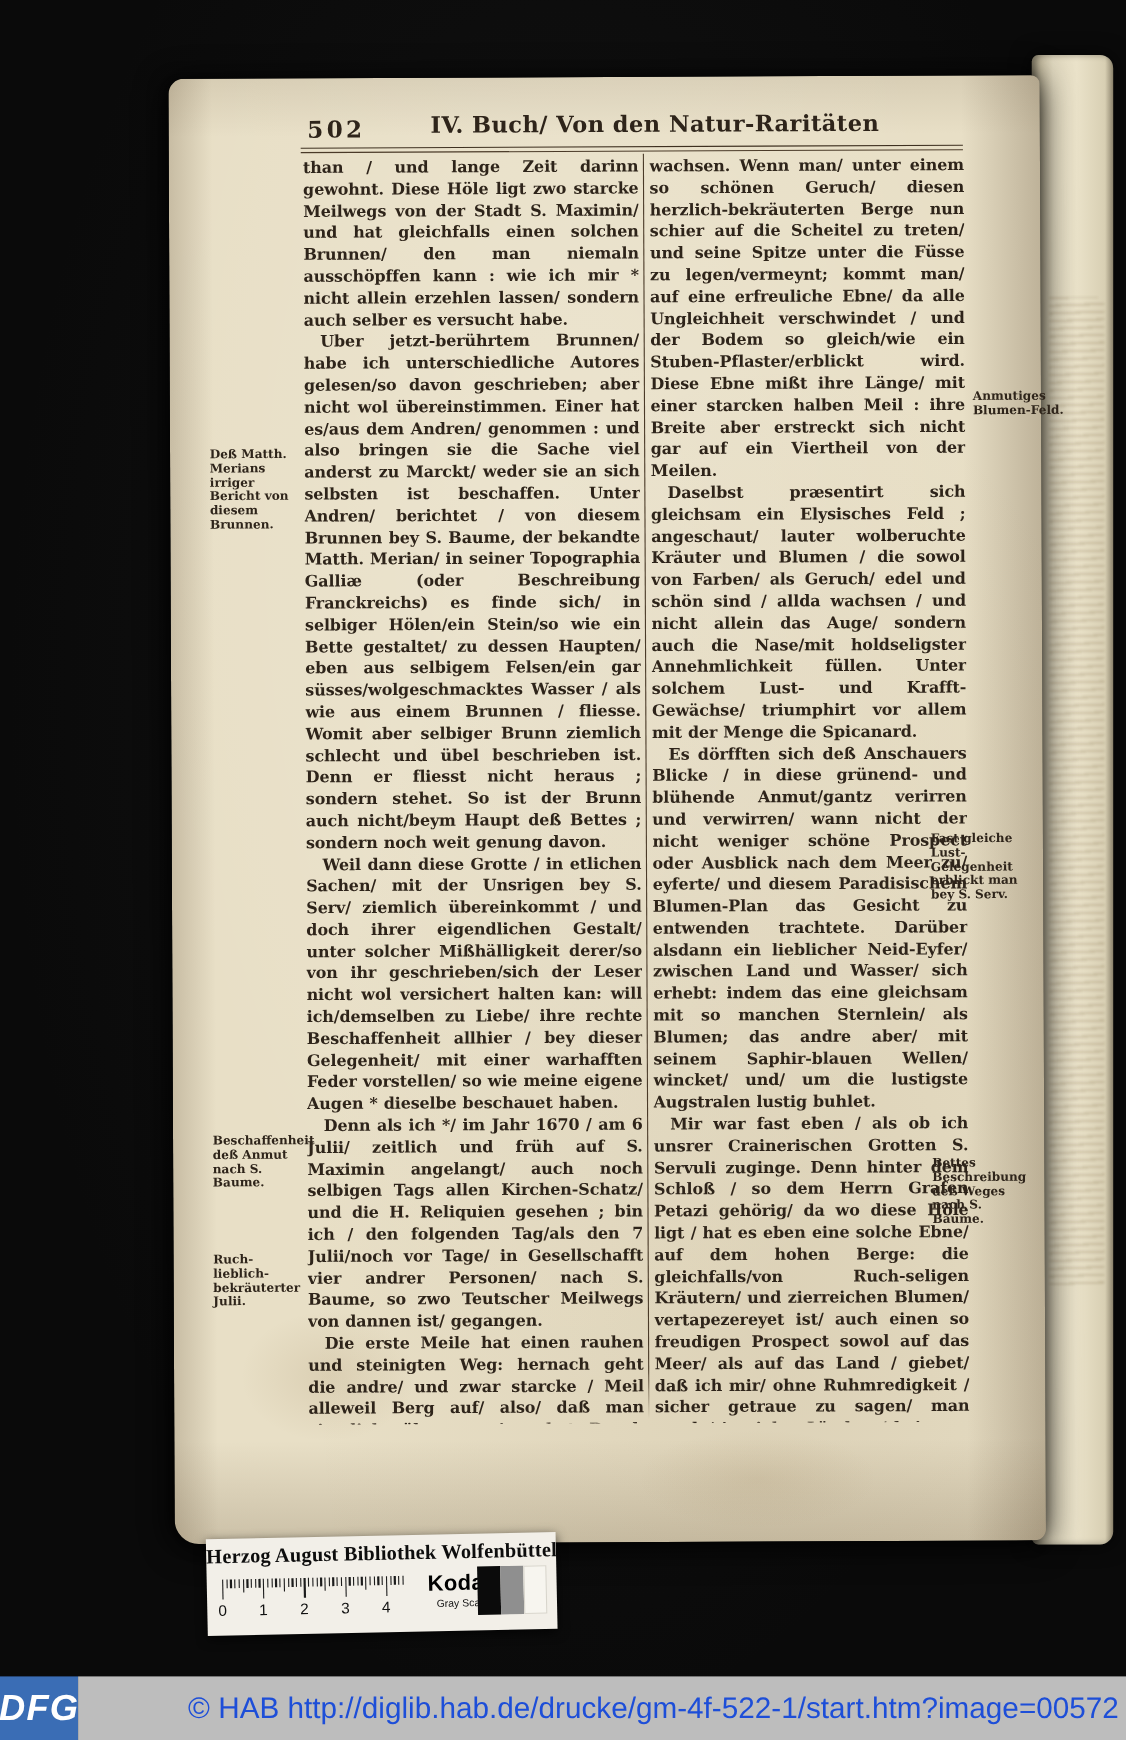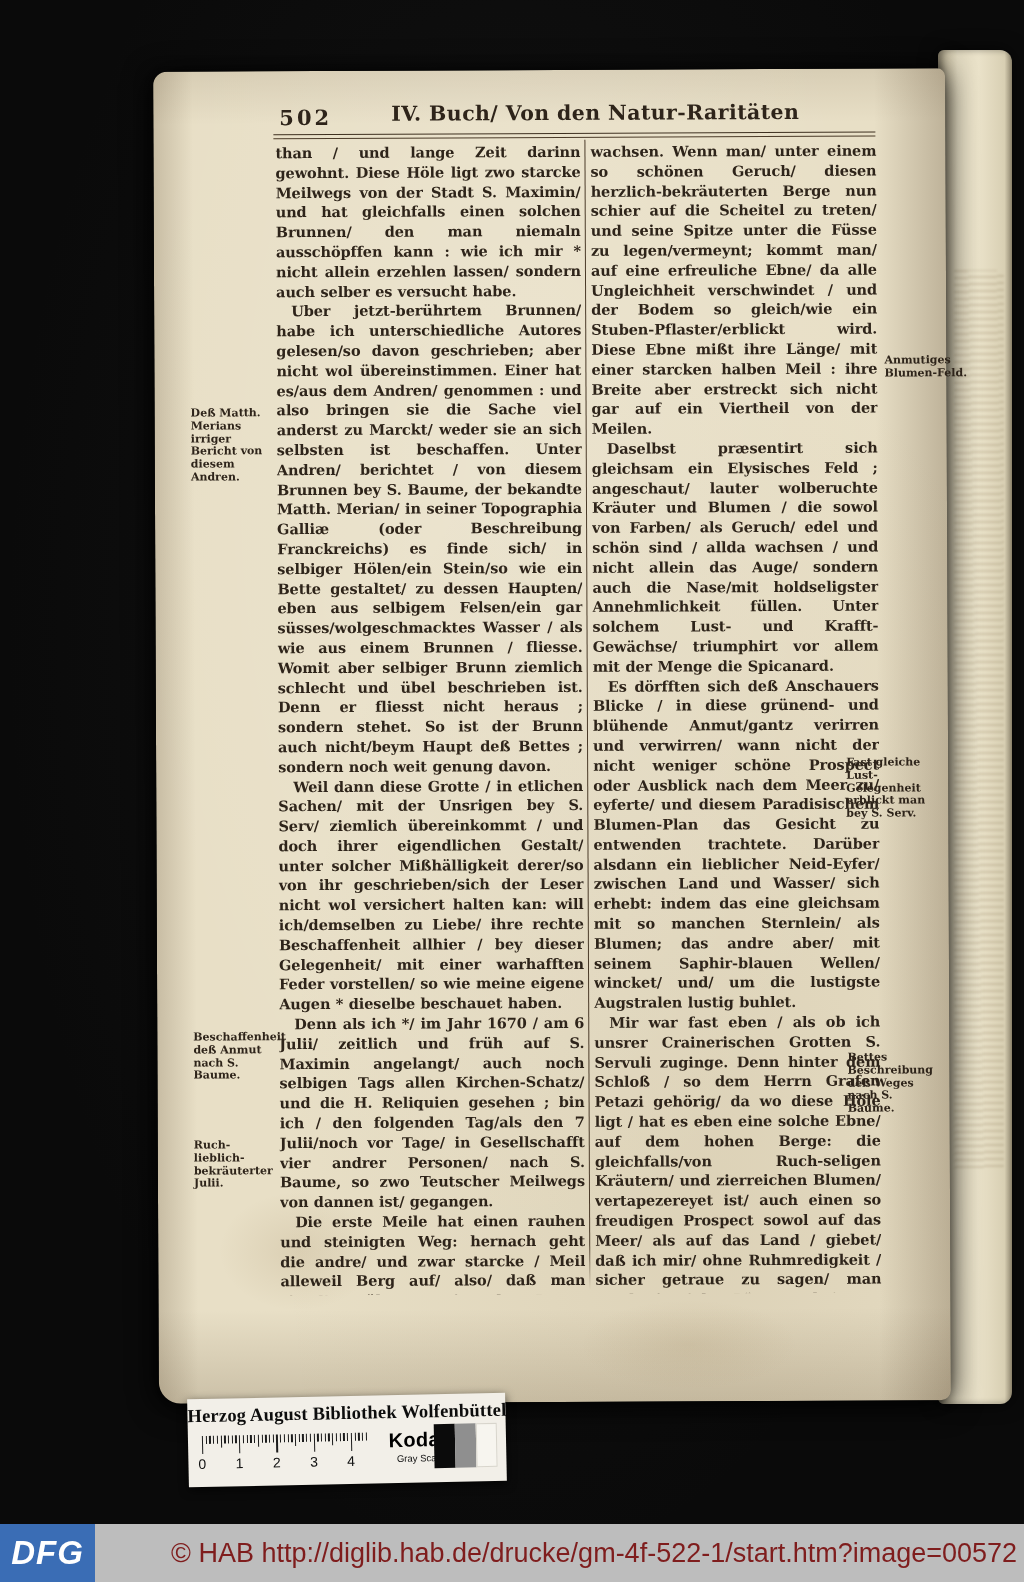--- a/index.html
+++ b/index.html
@@ -102,27 +102,27 @@
   .kodak .kbrand{font-size:20px;font-weight:900;color:#000;letter-spacing:.3px;display:block;}
   .kodak .ksub{display:block;font-size:9.5px;color:#111;margin-top:1px;}
   .patches{position:absolute;right:9px;top:30px;display:flex;}
   .patches i{width:21px;height:44px;display:block;}
   .p-black{background:#0b0b0b;}
   .p-gray{background:var(--patchgray);}
   .p-white{background:#f7f5ef;border:1px solid #d8d5cc;}
   
   .footer{position:absolute;left:0;bottom:0;width:1024px;height:58px;display:flex;}
   .dfg-box{
-    width:95px;background:var(--blue);color:#fff;display:flex;align-items:center;
+    width:71px;background:var(--blue);color:#fff;display:flex;align-items:center;
     justify-content:center;font-family:"Liberation Sans",sans-serif;
     font-weight:900;font-style:italic;font-size:33px;letter-spacing:1px;
   }
   .credit-bar{
-    flex:1;background:var(--bar);display:flex;align-items:center;padding-left:76px;
-    font-family:"Liberation Sans",sans-serif;font-size:27px;color:#7f1d1d;white-space:nowrap;
+    flex:1;background:var(--bar);display:flex;align-items:center;padding-left:100px;
+    font-family:"Liberation Sans",sans-serif;font-size:27px;color:#1d4ed8;white-space:nowrap;
   }
 </style>
 </head>
 <body>
 
 <div class="facing">
   <div class="ghost-text"></div>
 </div>
 
 <div class="book-page">
@@ -142,21 +142,21 @@
       <p class="para ind">Die erste Meile hat einen rauhen und steinigten Weg: hernach geht die andre/ und zwar starcke / Meil alleweil Berg auf/ also/ daß man ziemlich gähe zu steigen hat. Busch und Wald lassen sich da nicht blicken/ohn allein etliche seltene und kleine Stauden. Unterdessen ergetzt dennoch dieser Berg die Mühe deß Aufsteigens/ mit einer besondern Anmut: denn er bekleidet sich / mit lauter edlen und wol-riechenden Kräutern : absonderlich aber ist er/mit Spicanarden/ häuffig be-</p>
     </div>
   <div class="col right" id="right-col">
       <p class="para">wachsen. Wenn man/ unter einem so schönen Geruch/ diesen herzlich-bekräuterten Berge nun schier auf die Scheitel zu treten/ und seine Spitze unter die Füsse zu legen/vermeynt; kommt man/ auf eine erfreuliche Ebne/ da alle Ungleichheit verschwindet / und der Bodem so gleich/wie ein Stuben-Pflaster/erblickt wird. Diese Ebne mißt ihre Länge/ mit einer starcken halben Meil : ihre Breite aber erstreckt sich nicht gar auf ein Viertheil von der Meilen.</p>
       <p class="para ind">Daselbst præsentirt sich gleichsam ein Elysisches Feld ; angeschaut/ lauter wolberuchte Kräuter und Blumen / die sowol von Farben/ als Geruch/ edel und schön sind / allda wachsen / und nicht allein das Auge/ sondern auch die Nase/mit holdseligster Annehmlichkeit füllen. Unter solchem Lust- und Krafft-Gewächse/ triumphirt vor allem mit der Menge die Spicanard.</p>
       <p class="para ind">Es dörfften sich deß Anschauers Blicke / in diese grünend- und blühende Anmut/gantz verirren und verwirren/ wann nicht der nicht weniger schöne Prospect oder Ausblick nach dem Meer zu/ eyferte/ und diesem Paradisischem Blumen-Plan das Gesicht zu entwenden trachtete. Darüber alsdann ein lieblicher Neid-Eyfer/ zwischen Land und Wasser/ sich erhebt: indem das eine gleichsam mit so manchen Sternlein/ als Blumen; das andre aber/ mit seinem Saphir-blauen Wellen/ wincket/ und/ um die lustigste Augstralen lustig buhlet.</p>
       <p class="para ind">Mir war fast eben / als ob ich unsrer Crainerischen Grotten S. Servuli zuginge. Denn hinter dem Schloß / so dem Herrn Grafen Petazi gehörig/ da wo diese Höle ligt / hat es eben eine solche Ebne/ auf dem hohen Berge: die gleichfalls/von Ruch-seligen Kräutern/ und zierreichen Blumen/ vertapezereyet ist/ auch einen so freudigen Prospect sowol auf das Meer/ als auf das Land / giebet/ daß ich mir/ ohne Ruhmredigkeit / sicher getraue zu sagen/ man werde/ in vielen Ländern/ keine so annehmliche Aussicht treffen als hier/ bey S. Serv.</p>
     </div>
 
   <div id="mnotes">
-      <aside class="mnote mleft" style="top: 336px;">Deß Matth. Merians irriger Bericht von diesem Andren.</aside>
+      <aside class="mnote mleft" style="top: 336px;">Deß Matth. Merians irriger Bericht von diesem Brunnen.</aside>
       <aside class="mnote mleft" style="top: 960px;">Beschaffenheit deß Anmut nach S. Baume.</aside>
       <aside class="mnote mleft" style="top: 1068px;">Ruch-lieblich-bekräuterter Julii.</aside>
       <aside class="mnote mright" style="top: 286px; margin-left: 40px;">Anmutiges Blumen-Feld.</aside>
       <aside class="mnote mright" style="top: 688px;">Fast gleiche Lust-Gelegenheit erblickt man bey S. Serv.</aside>
       <aside class="mnote mright" style="top: 983px;">Bettes Beschreibung deß Weges nach S. Baume.</aside>
     </div>
 </div>
 
 <div class="klabel">
   <div class="label-title">Herzog August Bibliothek Wolfenbüttel</div>

